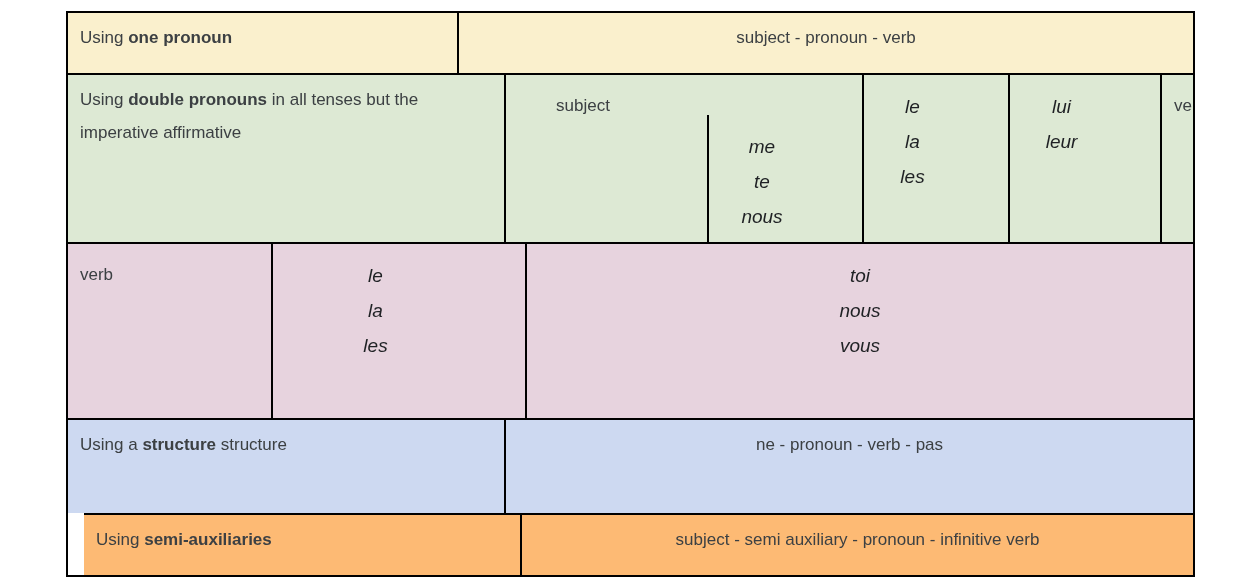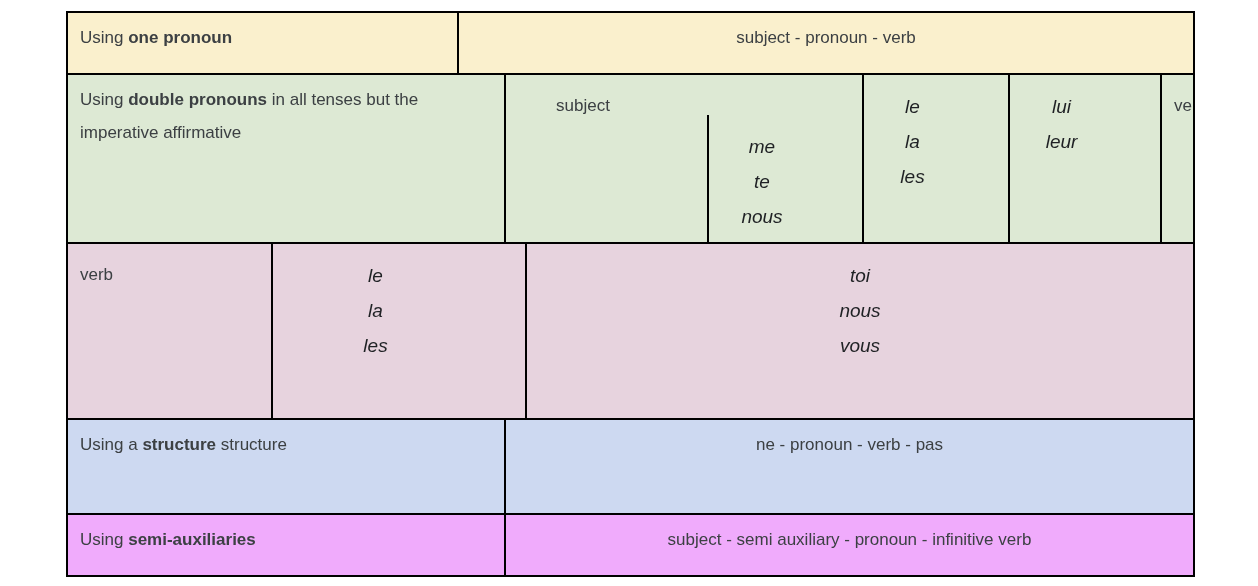--- a/index.html
+++ b/index.html
@@ -127,21 +127,21 @@
 
     <div class="row row-4" style="background-color: rgb(205, 217, 241);">
       <div class="cell label-cell">
         <p class="txt"><span>Using a </span><b>structure</b><span> structure</span></p>
       </div>
       <div class="cell grow">
         <p class="txt"><span class="formula-italic">ne</span><span> - pronoun - verb - </span><span class="formula-italic">pas</span></p>
       </div>
     </div>
 
-    <div class="row row-5" style="background-color: #f0abfc;">
+    <div class="row row-5" style="background-color: #fdba74; margin-left: 16px;">
       <div class="cell label-cell">
         <p class="txt"><span>Using </span><b>semi-auxiliaries</b><span></span></p>
       </div>
       <div class="cell grow">
         <p class="txt">subject - semi auxiliary - pronoun - infinitive verb</p>
       </div>
     </div>
 
   </div>
 </div>

